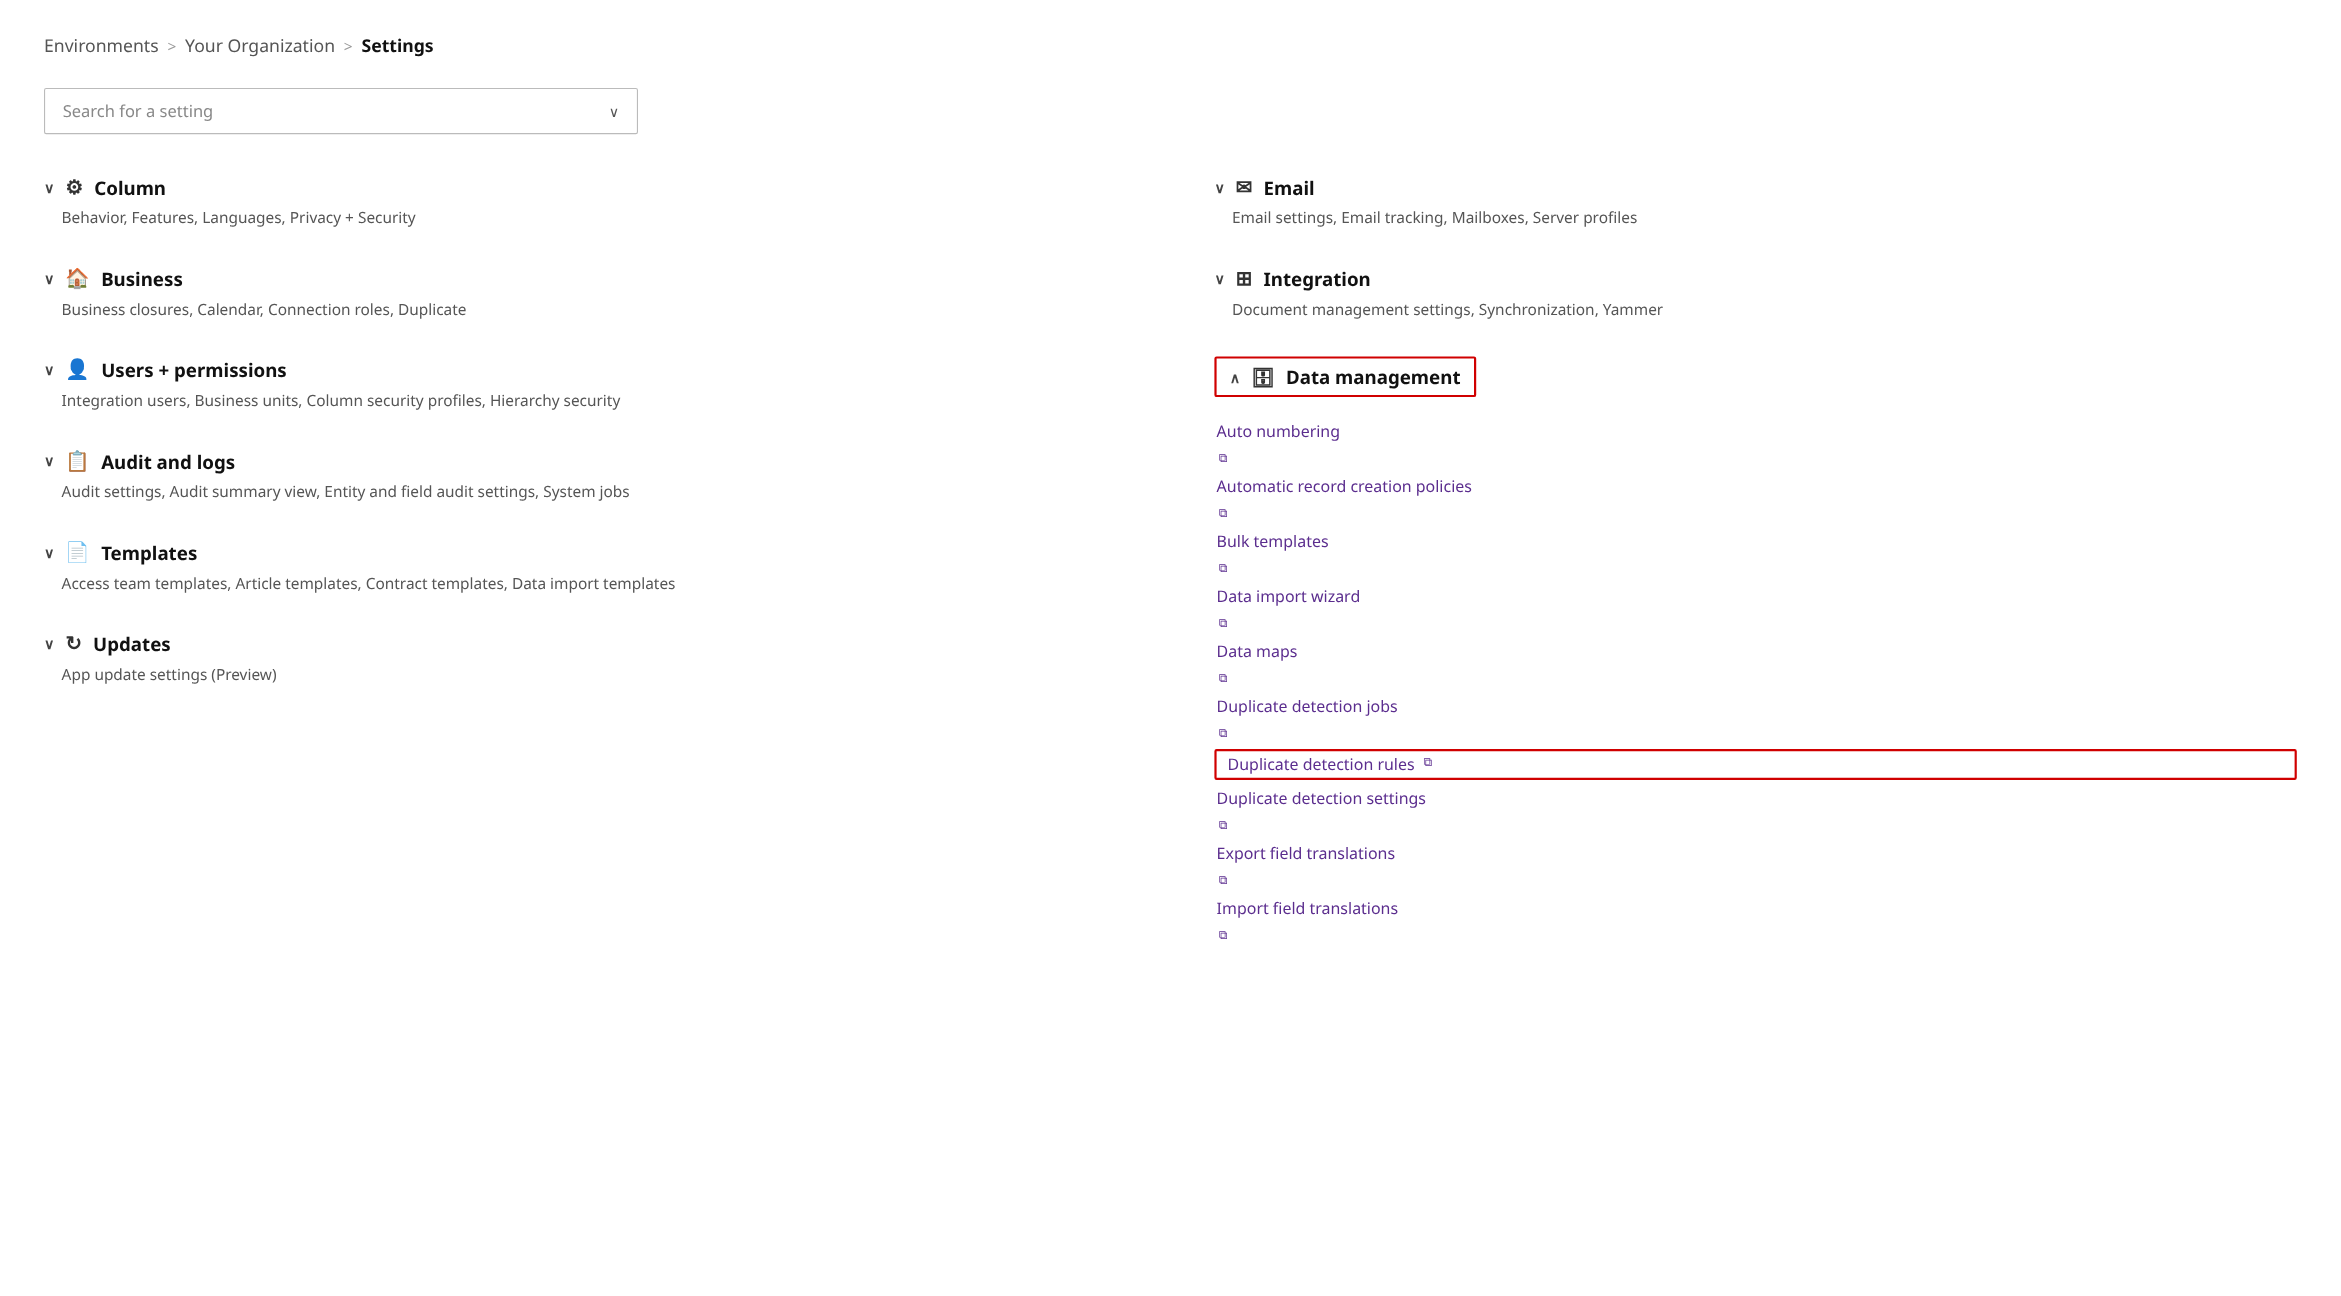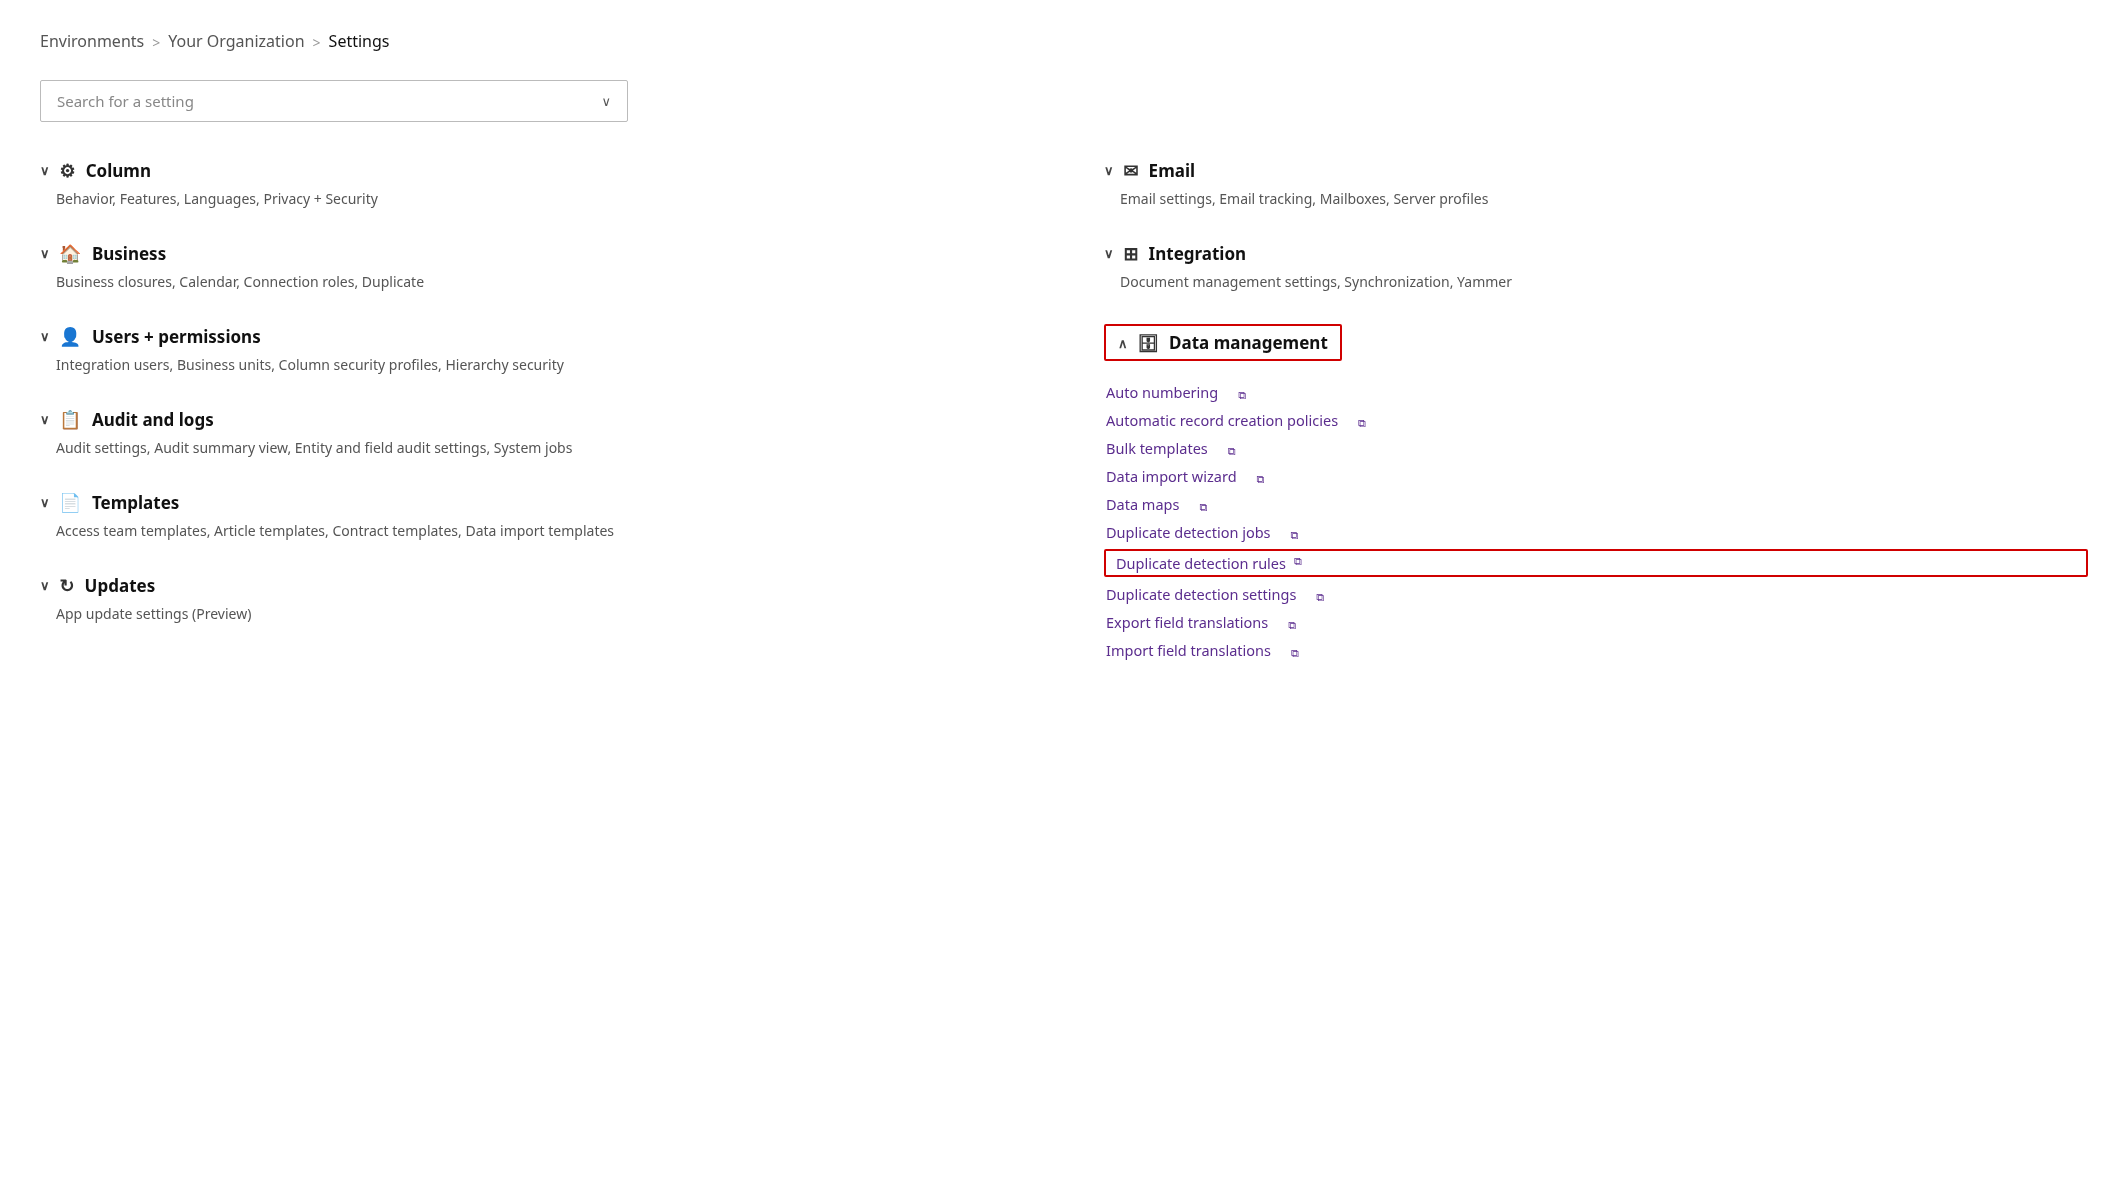--- a/index.html
+++ b/index.html
@@ -12,29 +12,29 @@
     }
     .breadcrumb {
       display: flex;
       align-items: flex-end;
       gap: 8px;
       font-size: 16px;
       color: #555;
       margin-bottom: 28px;
     }
     .breadcrumb .sep { color: #999; font-size: 14px; }
-    .breadcrumb .current { font-weight: 400; color: #111; }
+    .breadcrumb .current { font-weight: 700; color: #111; }
     .breadcrumb .link { color: #555; }
     .search-bar {
       display: flex;
       align-items: center;
       border: 1.5px solid #bbb;
       border-radius: 2px;
       padding: 10px 16px;
-      width: 588px;
+      width: 540px;
       margin-bottom: 36px;
       background: #fff;
       justify-content: space-between;
     }
     .search-bar span { color: #888; font-size: 15px; }
     .search-bar .chevron { color: #555; font-size: 13px; }
     .main-layout {
       display: grid;
       grid-template-columns: 1fr 1fr;
       gap: 0 80px;
@@ -64,27 +64,28 @@
       line-height: 1.5;
     }
     .section-items {
       margin-top: 8px;
       display: flex;
       flex-direction: column;
       gap: 2px;
     }
     .section-item {
       display: flex;
-      align-items: flex-end;
-      gap: 18px;
+      align-items: flex-start;
+      gap: 7px;
       color: #5b2d8e;
       font-size: 14.5px;
       cursor: pointer;
       padding: 3px 0 3px 2px;
       text-decoration: none;
+      flex-direction: column;
     }
     .ext-icon {
       font-size: 11px;
       color: #5b2d8e;
       display: inline-block;
       margin-left: 2px;
     }
   </style>
 </head>
 <body>

